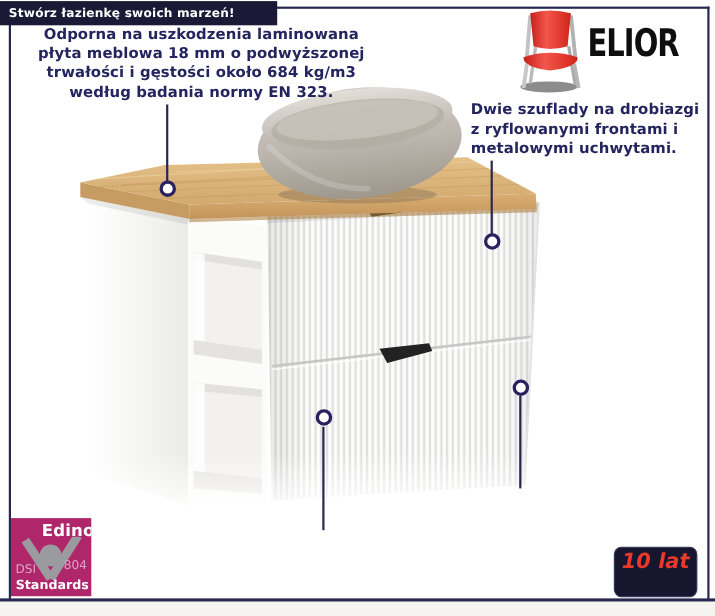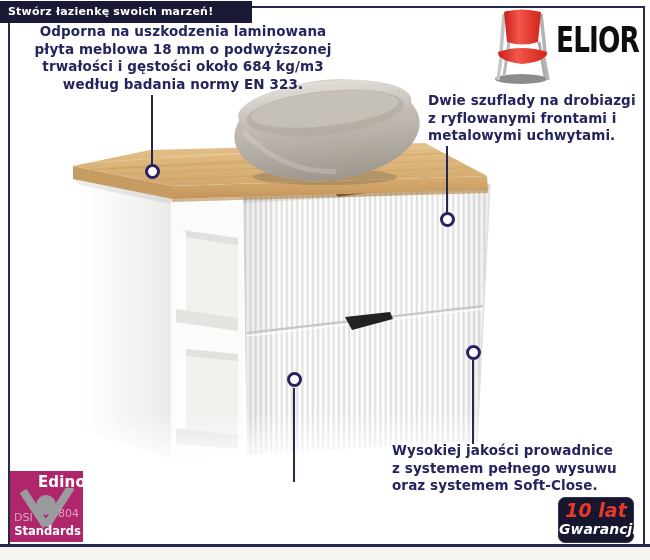--- a/index.html
+++ b/index.html
@@ -19,21 +19,21 @@
   
   #banner{
     position:absolute;left:0;top:1px;width:252px;height:22px;
     background:#1a1a36;color:#ffffff;
     font-size:11px;font-weight:bold;line-height:22px;
     padding-left:8px;box-sizing:border-box;letter-spacing:.2px;
     white-space:nowrap;
   }
 
   
-  #brand{position:absolute;left:490px;top:4px;width:158px;height:80px;}
+  #brand{position:absolute;left:468px;top:4px;width:158px;height:80px;}
   #brand-chair{position:absolute;left:2px;top:2px;}
   #brand-name{
     position:absolute;left:66px;top:16px;
     font-size:31px;font-weight:bold;color:#0e0e0e;
     transform:scale(.85,1.12);transform-origin:left top;letter-spacing:-1px;
     white-space:nowrap;
   }
 
   
   .callout{
@@ -223,23 +223,20 @@
     <span id="brand-name">ELIOR</span>
   </div>
 
   <div class="callout" id="callout-worktop">Odporna na uszkodzenia laminowana
 płyta meblowa 18 mm o podwyższonej
 trwałości i gęstości około 684 kg/m3
 według badania normy EN 323.</div>
   <div class="callout" id="callout-drawers">Dwie szuflady na drobiazgi
 z ryflowanymi frontami i
 metalowymi uchwytami.</div>
-  <div class="callout" id="callout-slides">Wysokiej jakości prowadnice
-z systemem pełnego wysuwu
-oraz systemem Soft-Close.</div>
 
   <div class="connector" id="line-worktop"></div>
   <div class="connector" id="line-drawers"></div>
   <div class="connector" id="line-fronts"></div>
   <div class="connector" id="line-slides"></div>
 
   <div class="marker" id="marker-worktop"></div>
   <div class="marker" id="marker-drawers"></div>
   <div class="marker" id="marker-fronts"></div>
   <div class="marker" id="marker-slides"></div>
@@ -251,16 +248,15 @@
       <circle cx="36" cy="17" r="10" fill="#9b9b9f"></circle>
     </svg>
     <span id="edinos-name">Edinos</span>
     <span id="edinos-dsi">DSI</span>
     <span id="edinos-804">804</span>
     <span id="edinos-standards">Standards</span>
   </div>
 
   <div id="warranty-badge">
     <span id="warranty-line1">10 lat</span>
-    <span id="warranty-line2">Gwarancji</span>
   </div>
 
 </div>
 
 </body></html>

